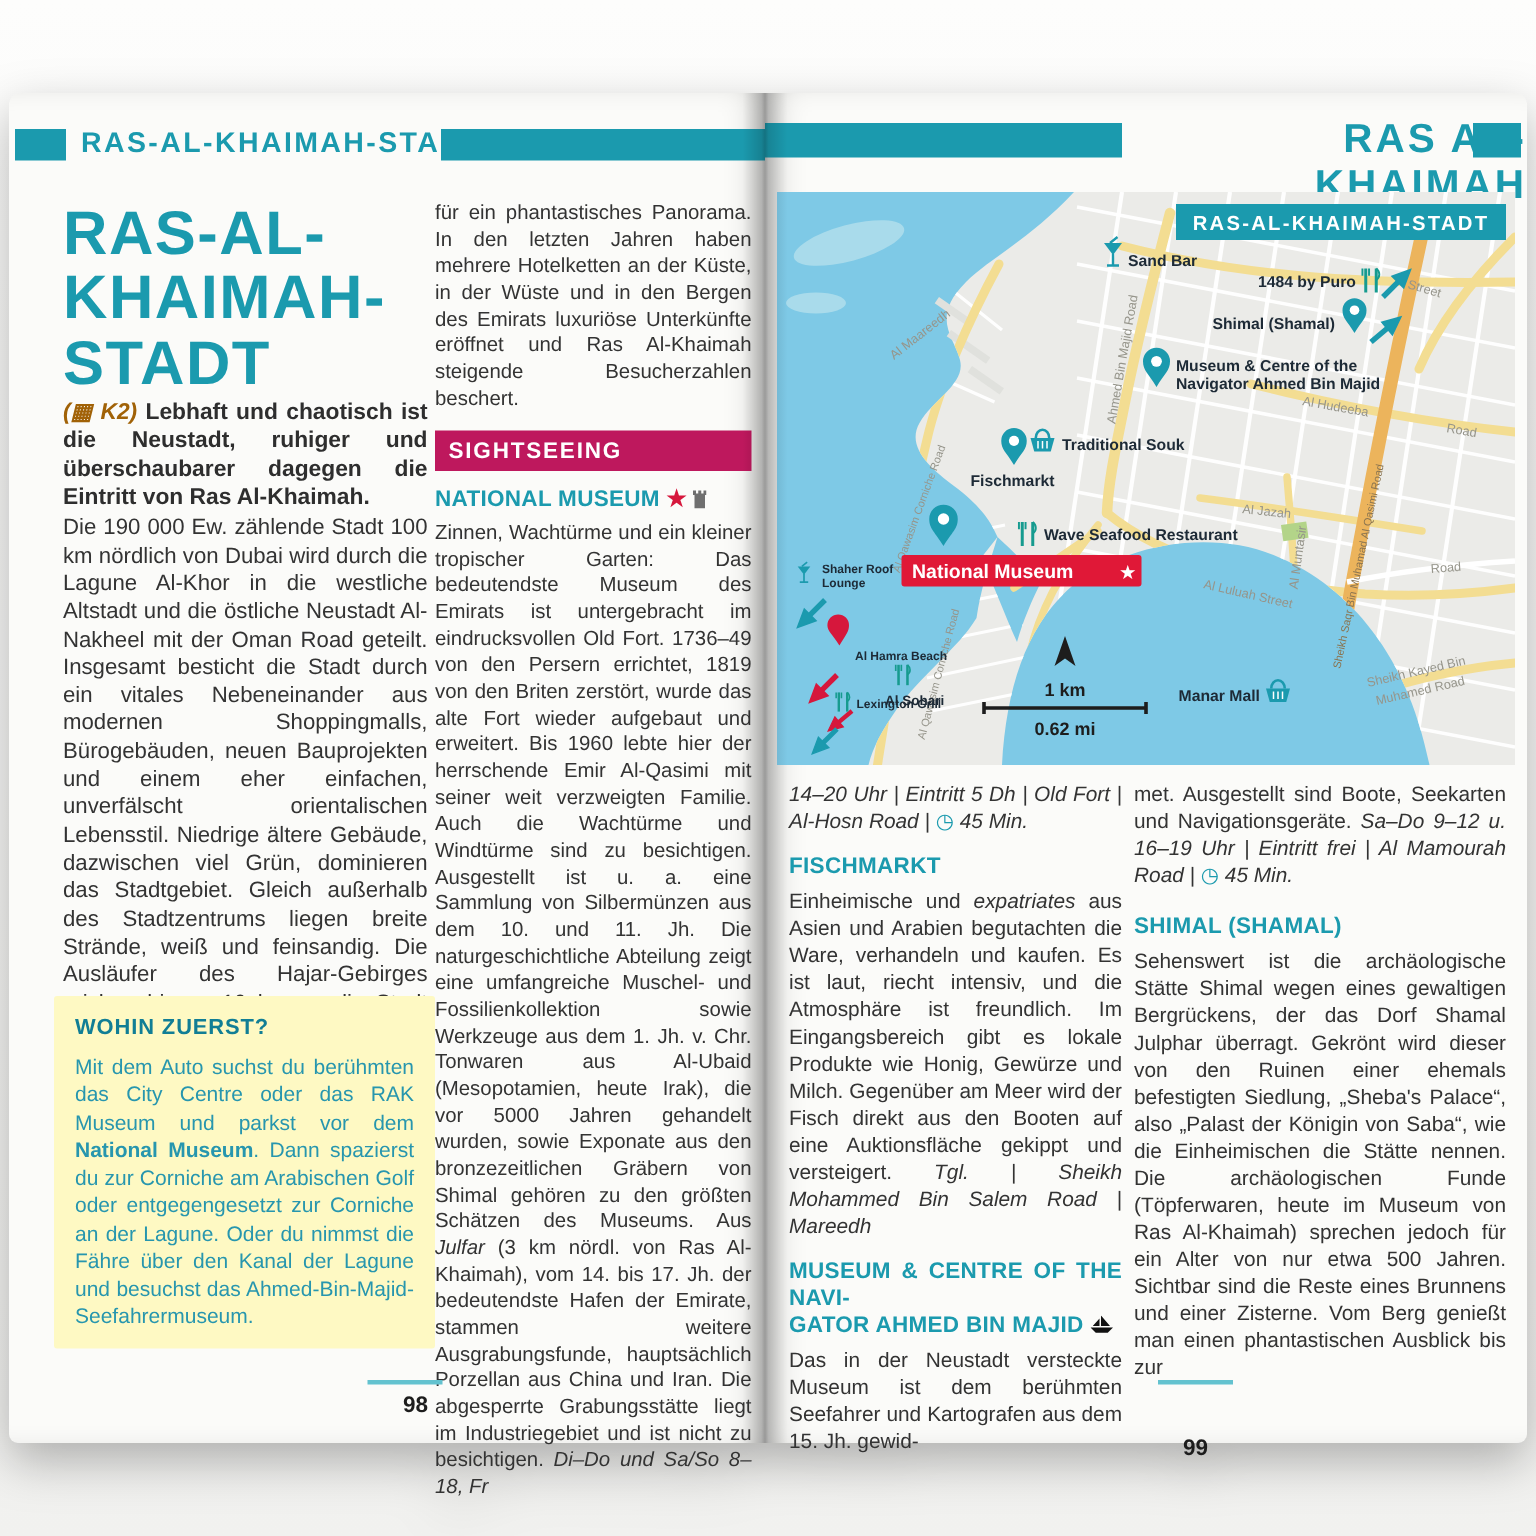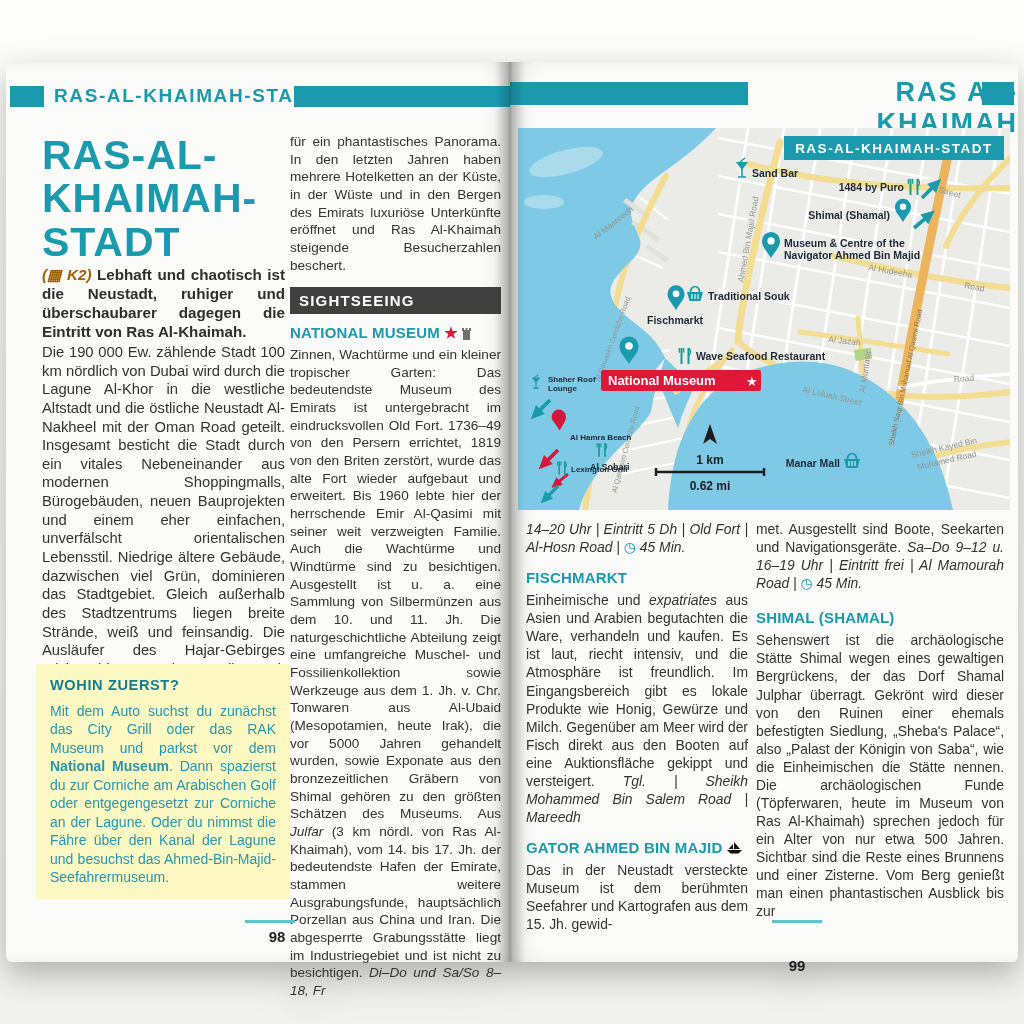--- a/index.html
+++ b/index.html
@@ -22,21 +22,21 @@
   .c2{font-size:13.6px;line-height:1.30;}
   .c3{font-size:13.9px;line-height:1.30;}
   p{margin:0;}
   .it{font-style:italic;}
   .bd{font-weight:bold;}
   .intro{font-weight:bold;font-size:15.2px;line-height:1.25;color:#2e2e2e;}
   .refmark{color:#a16207;font-style:italic;}
   .wohin-box{background:#fef9c3;padding:13px 14px 12px;border-radius:2px;}
   .wohin-title{color:#117e95;font-weight:bold;font-size:14.6px;letter-spacing:.6px;margin-bottom:9px;}
   .wohin-body{color:#2796ae;font-size:14px;line-height:1.32;text-align:justify;}
-  .sightbar{background:#404040;color:#fff;font-weight:bold;font-size:15px;letter-spacing:1.2px;padding:4px 9px 3px;margin:13px 0 10px;}
+  .sightbar{background:#be185d;color:#fff;font-weight:bold;font-size:15px;letter-spacing:1.2px;padding:4px 9px 3px;margin:13px 0 10px;}
   .subhead{color:#1b9aae;font-weight:bold;font-size:15px;letter-spacing:.2px;margin:13px 0 4px;line-height:1.2;}
   .footer-line{height:3px;background:#63c2cf;}
   .pagenum{font-size:15px;font-weight:bold;color:#1d1d1d;text-align:center;}
   svg text{font-family:"Liberation Sans",sans-serif;}
   .maplabel{font-weight:bold;fill:#1d2a36;}
 </style>
 </head>
 <body>
 
 <div class="stage">
@@ -53,21 +53,21 @@
         <div>STADT</div>
       </div>
 
       <div class="abs col c1" style="left:36px;top:203px;width:243px;">
         <p class="intro"><span class="refmark">(▦ K2)</span> <span>Lebhaft und chaotisch ist die Neustadt, ruhiger und überschaubarer dagegen die Eintritt von Ras Al-Khaimah.</span></p>
         <p style="margin-top:2px;">Die 190 000 Ew. zählende Stadt 100 km nördlich von Dubai wird durch die Lagune Al-Khor in die westliche Altstadt und die östliche Neustadt Al-Nakheel mit der Oman Road geteilt. Insgesamt besticht die Stadt durch ein vitales Nebeneinander aus modernen Shoppingmalls, Bürogebäuden, neuen Bauprojekten und einem eher einfachen, unverfälscht orientalischen Lebensstil. Niedrige ältere Gebäude, dazwischen viel Grün, dominieren das Stadtgebiet. Gleich außerhalb des Stadtzentrums liegen breite Strände, weiß und feinsandig. Die Ausläufer des Hajar-Gebirges reichen bis zu 10 km an die Stadt heran und sorgen</p>
       </div>
 
       <div class="abs wohin-box" style="left:30px;top:602px;width:226px;">
         <div class="wohin-title">WOHIN ZUERST?</div>
-        <div class="wohin-body"><span>Mit dem Auto suchst du zunächst das City Grill oder das RAK Museum und parkst vor dem </span><span class="bd">National Museum</span><span>. Dann spazierst du zur Corniche am Arabischen Golf oder entgegengesetzt zur Corniche an der Lagune. Oder du nimmst die Fähre über den Kanal der Lagune und besuchst das Ahmed-Bin-Majid-Seefahrermuseum.</span></div>
+        <div class="wohin-body"><span>Mit dem Auto suchst du berühmten das City Centre oder das RAK Museum und parkst vor dem </span><span class="bd">National Museum</span><span>. Dann spazierst du zur Corniche am Arabischen Golf oder entgegengesetzt zur Corniche an der Lagune. Oder du nimmst die Fähre über den Kanal der Lagune und besuchst das Ahmed-Bin-Majid-Seefahrermuseum.</span></div>
       </div>
 
       <div class="abs col c2" style="left:284px;top:71px;width:211px;">
         <p>für ein phantastisches Panorama. In den letzten Jahren haben mehrere Hotelketten an der Küste, in der Wüste und in den Bergen des Emirats luxuriöse Unterkünfte eröffnet und Ras Al-Khaimah steigende Besucherzahlen beschert.</p>
         <div class="sightbar">SIGHTSEEING</div>
         <div class="subhead" style="margin-top:0;">
           <span>NATIONAL MUSEUM</span>
           <span style="color:#d6173c;">★</span>
           <svg width="9" height="13" viewBox="0 0 9 13" style="vertical-align:-2px;">
               <path d="M1,13 V4 H0 V1 h2 v2 h1.5 V1 h2 v2 H7 V1 h2 v3 H8 v9 Z" fill="#6f6f6f"></path>
@@ -280,20 +280,21 @@
           <rect x="266" y="8" width="220" height="24" fill="#1b9aae"></rect>
           <text x="376" y="25" font-size="13.5" font-weight="bold" letter-spacing="1.5" fill="#fff" text-anchor="middle">RAS-AL-KHAIMAH-STADT</text>
         </g>
       </svg>
 
       <div class="abs col c3" style="left:16px;top:458px;width:222px;">
         <p class="it"><span>14–20 Uhr | Eintritt 5 Dh | Old Fort | Al-Hosn Road | </span><span class="teal" style="font-style:normal;">◷</span> <span>45 Min.</span></p>
         <div class="subhead">FISCHMARKT</div>
         <p><span>Einheimische und </span><span class="it">expatriates</span><span> aus Asien und Arabien begutachten die Ware, verhandeln und kaufen. Es ist laut, riecht intensiv, und die Atmosphäre ist freundlich. Im Eingangsbereich gibt es lokale Produkte wie Honig, Gewürze und Milch. Gegenüber am Meer wird der Fisch direkt aus den Booten auf eine Auktionsfläche gekippt und versteigert. </span><span class="it">Tgl. | Sheikh Mohammed Bin Salem Road | Mareedh</span></p>
         <div class="subhead">
+          <div>MUSEUM &amp; CENTRE OF THE NAVI-</div>
           <div><span>GATOR AHMED BIN MAJID</span>
             <svg width="15" height="12" viewBox="0 0 15 12" style="vertical-align:-1px;">
               <path d="M7,0 L7,7 L13,7 Z M6,2 L6,7 L1.5,7 Z" fill="#111"></path>
               <path d="M0,8 H15 L11.5,11.5 H3.5 Z" fill="#111"></path>
             </svg>
           </div>
         </div>
         <p>Das in der Neustadt versteckte Museum ist dem berühmten Seefahrer und Kartografen aus dem 15. Jh. gewid-</p>
       </div>
 

